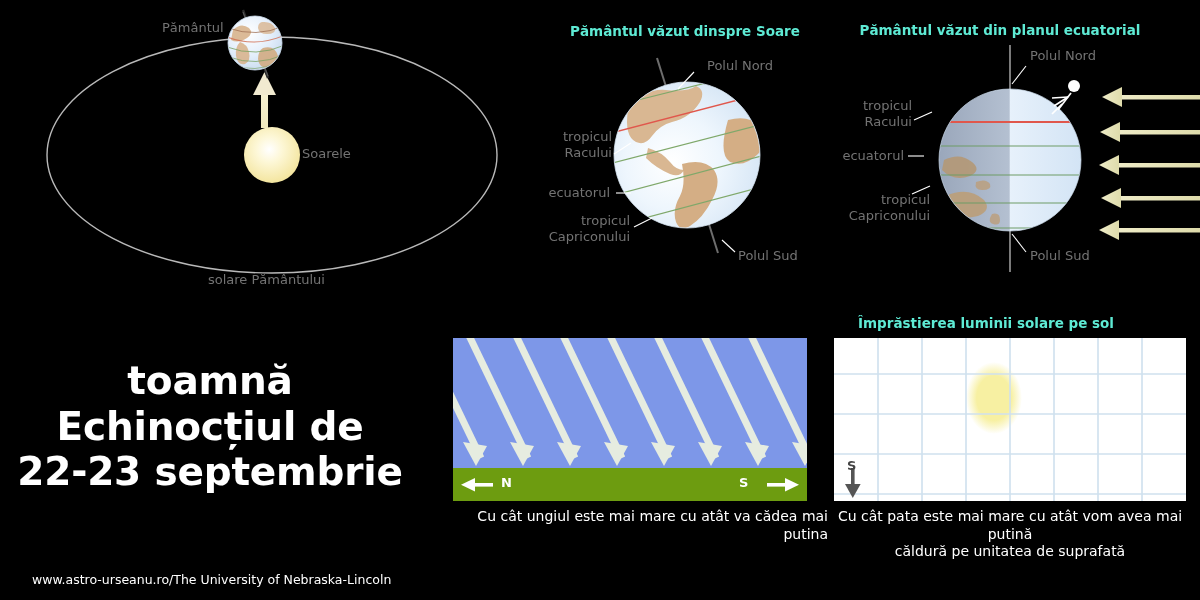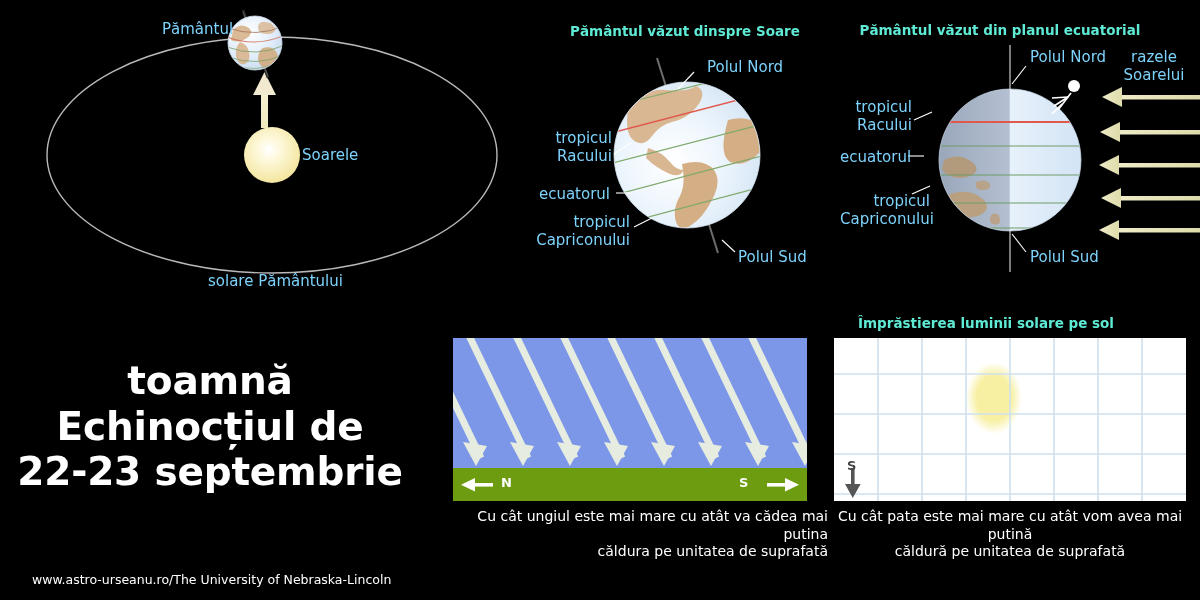--- a/index.html
+++ b/index.html
@@ -2,21 +2,21 @@
 <html><head>
 <meta charset="utf-8">
 <style>
   html,body{margin:0;padding:0;background:#000;}
   body{
     width:1200px;height:600px;position:relative;overflow:hidden;
     font-family:"DejaVu Sans","Liberation Sans",sans-serif;
     color:#ffffff;
   }
   .abs{position:absolute;}
-  .lbl{font-size:15px;color:#7dd3fc;white-space:nowrap;line-height:1.22;}
+  .lbl{font-size:13px;color:#737373;white-space:nowrap;line-height:1.22;}
   .lbl-c{text-align:center;}
   .lbl-r{text-align:right;}
   .panel-title{font-size:13.5px;font-weight:bold;color:#5eead4;text-align:center;white-space:nowrap;}
   .caption{font-size:14px;color:#ffffff;text-align:center;line-height:1.25;}
   .big-title{
     font-size:39px;font-weight:bold;color:#ffffff;text-align:center;
     line-height:1.17;letter-spacing:-0.2px;
   }
   .footer{font-size:12.5px;color:#ffffff;white-space:nowrap;}
   svg{display:block;overflow:visible;}
@@ -229,24 +229,20 @@
   <div class="abs lbl" style="left:190px;top:248px;">Polul Sud</div>
   <div class="abs lbl lbl-r" style="left:0px;top:98px;width:72px;">
     <span>tropicul</span><br>
     <span>Racului</span>
   </div>
   <div class="abs lbl lbl-r" style="left:0px;top:148px;width:64px;">ecuatorul</div>
   <div class="abs lbl lbl-r" style="left:0px;top:192px;width:90px;">
     <span>tropicul</span><br>
     <span>Capriconului</span>
   </div>
-  <div class="abs lbl lbl-c" style="left:268px;top:48px;width:92px;">
-    <span>razele</span><br>
-    <span>Soarelui</span>
-  </div>
 </div>
 
 <div class="abs big-title" style="left:10px;top:358px;width:400px;">
   <div>toamnă</div>
   <div>Echinocțiul de</div>
   <div>22-23 septembrie</div>
 </div>
 
 <div class="abs footer" style="left:32px;top:572px;">www.astro-urseanu.ro/The University of Nebraska-Lincoln</div>
 
@@ -295,21 +291,20 @@
       <rect x="314" y="145" width="24" height="3.6"></rect>
       <polygon points="346,146.8 332,140 332,153.6"></polygon>
     </g>
   </svg>
 
   <div class="abs nsmark" style="left:58px;top:165px;">N</div>
   <div class="abs nsmark" style="left:296px;top:165px;">S</div>
 
   <div class="abs caption" style="left:-5px;top:198px;width:390px;text-align:right;">
     <span>Cu cât ungiul este mai mare cu atât va cădea mai putina</span><br>
-    <span>căldura pe unitatea de suprafată</span>
   </div>
 </div>
 
 <div class="abs" style="left:820px;top:310px;width:380px;height:240px;">
 
   <div class="abs panel-title" style="left:0px;top:5px;width:332px;">Împrăstierea luminii solare pe sol</div>
 
   <svg class="abs" width="352" height="163" style="left:14px;top:28px;">
     <defs>
       <radialGradient id="spotGrad" cx="50%" cy="50%" r="50%">

